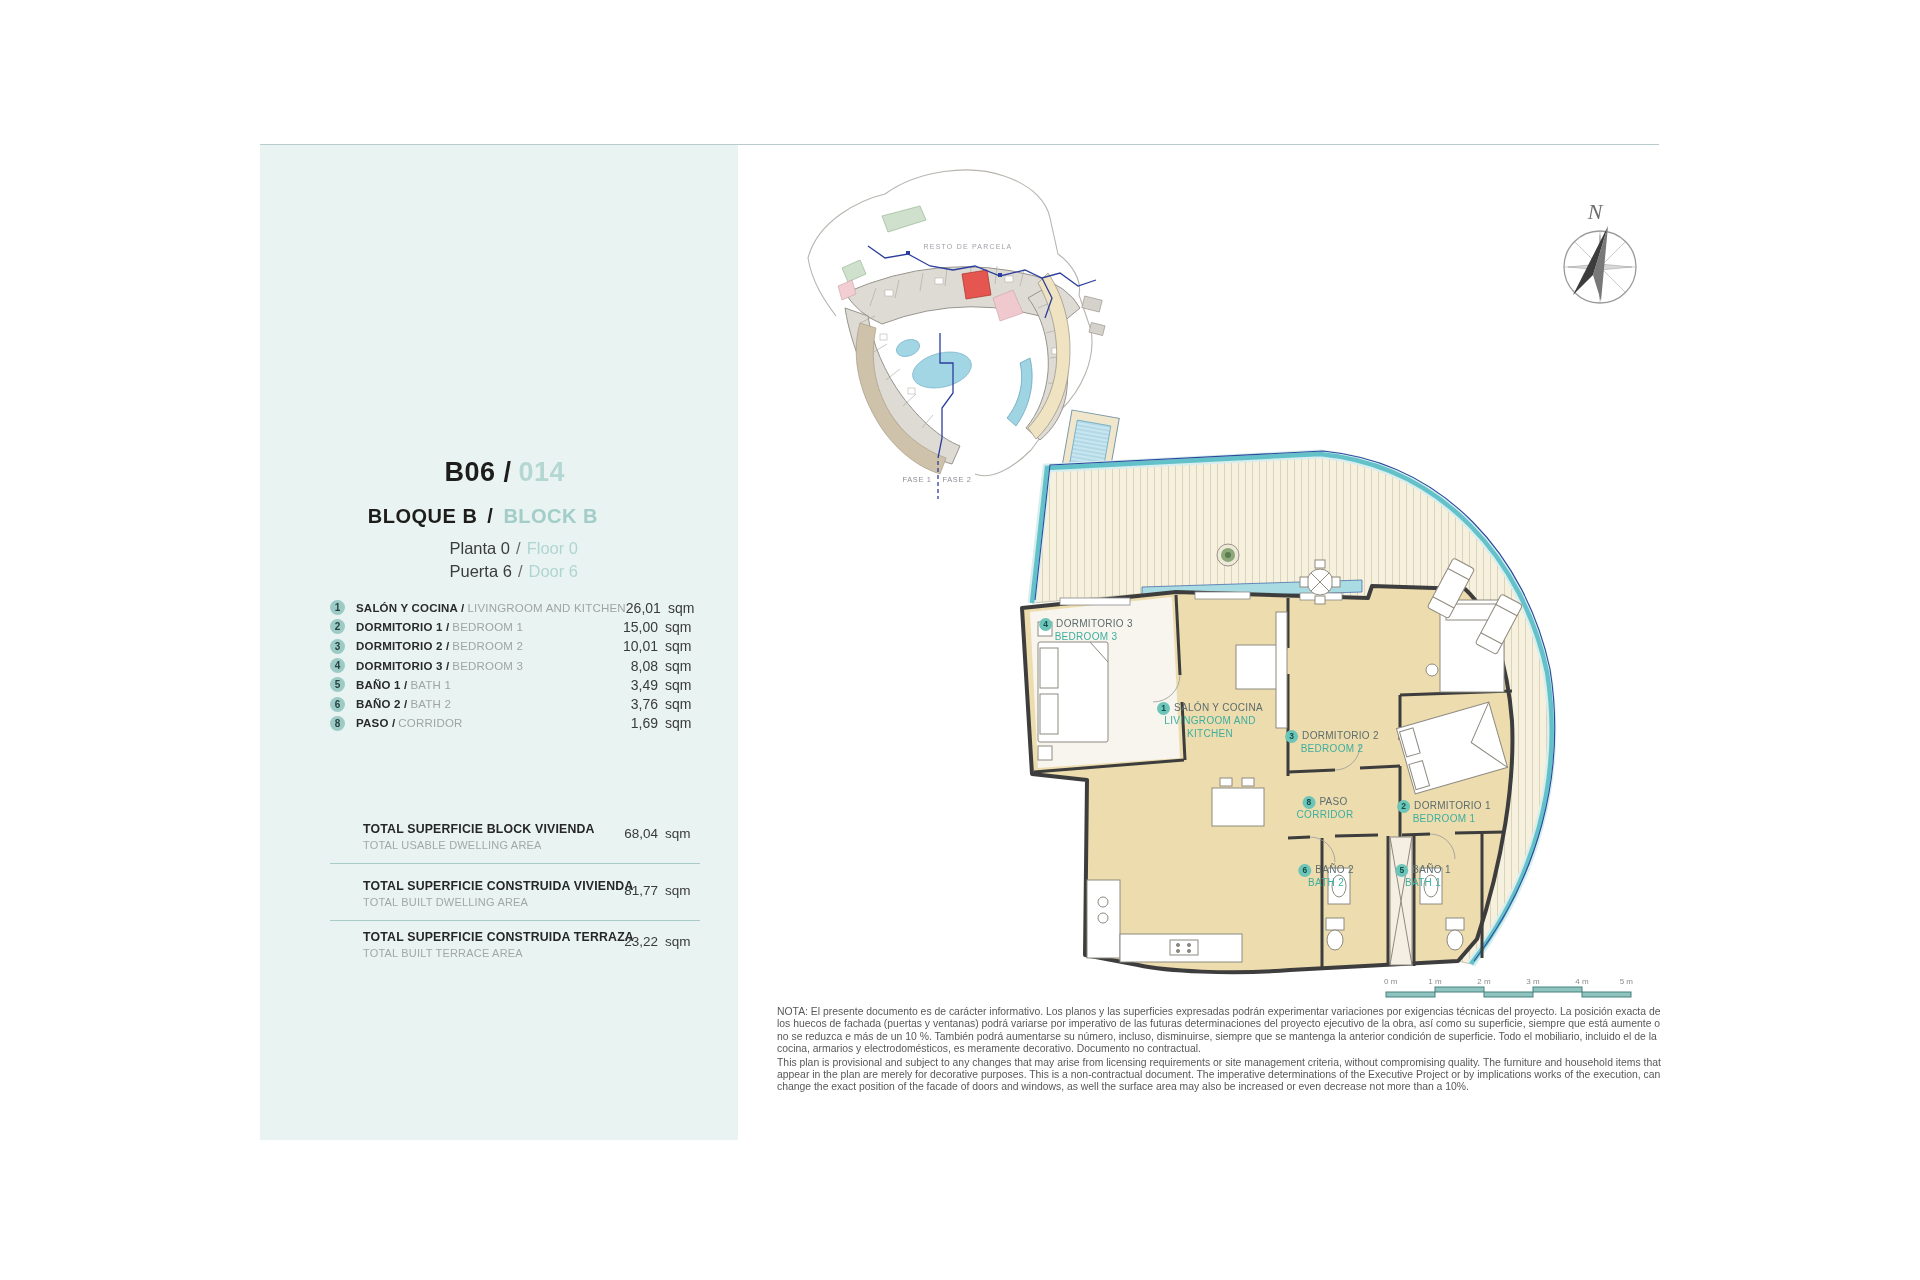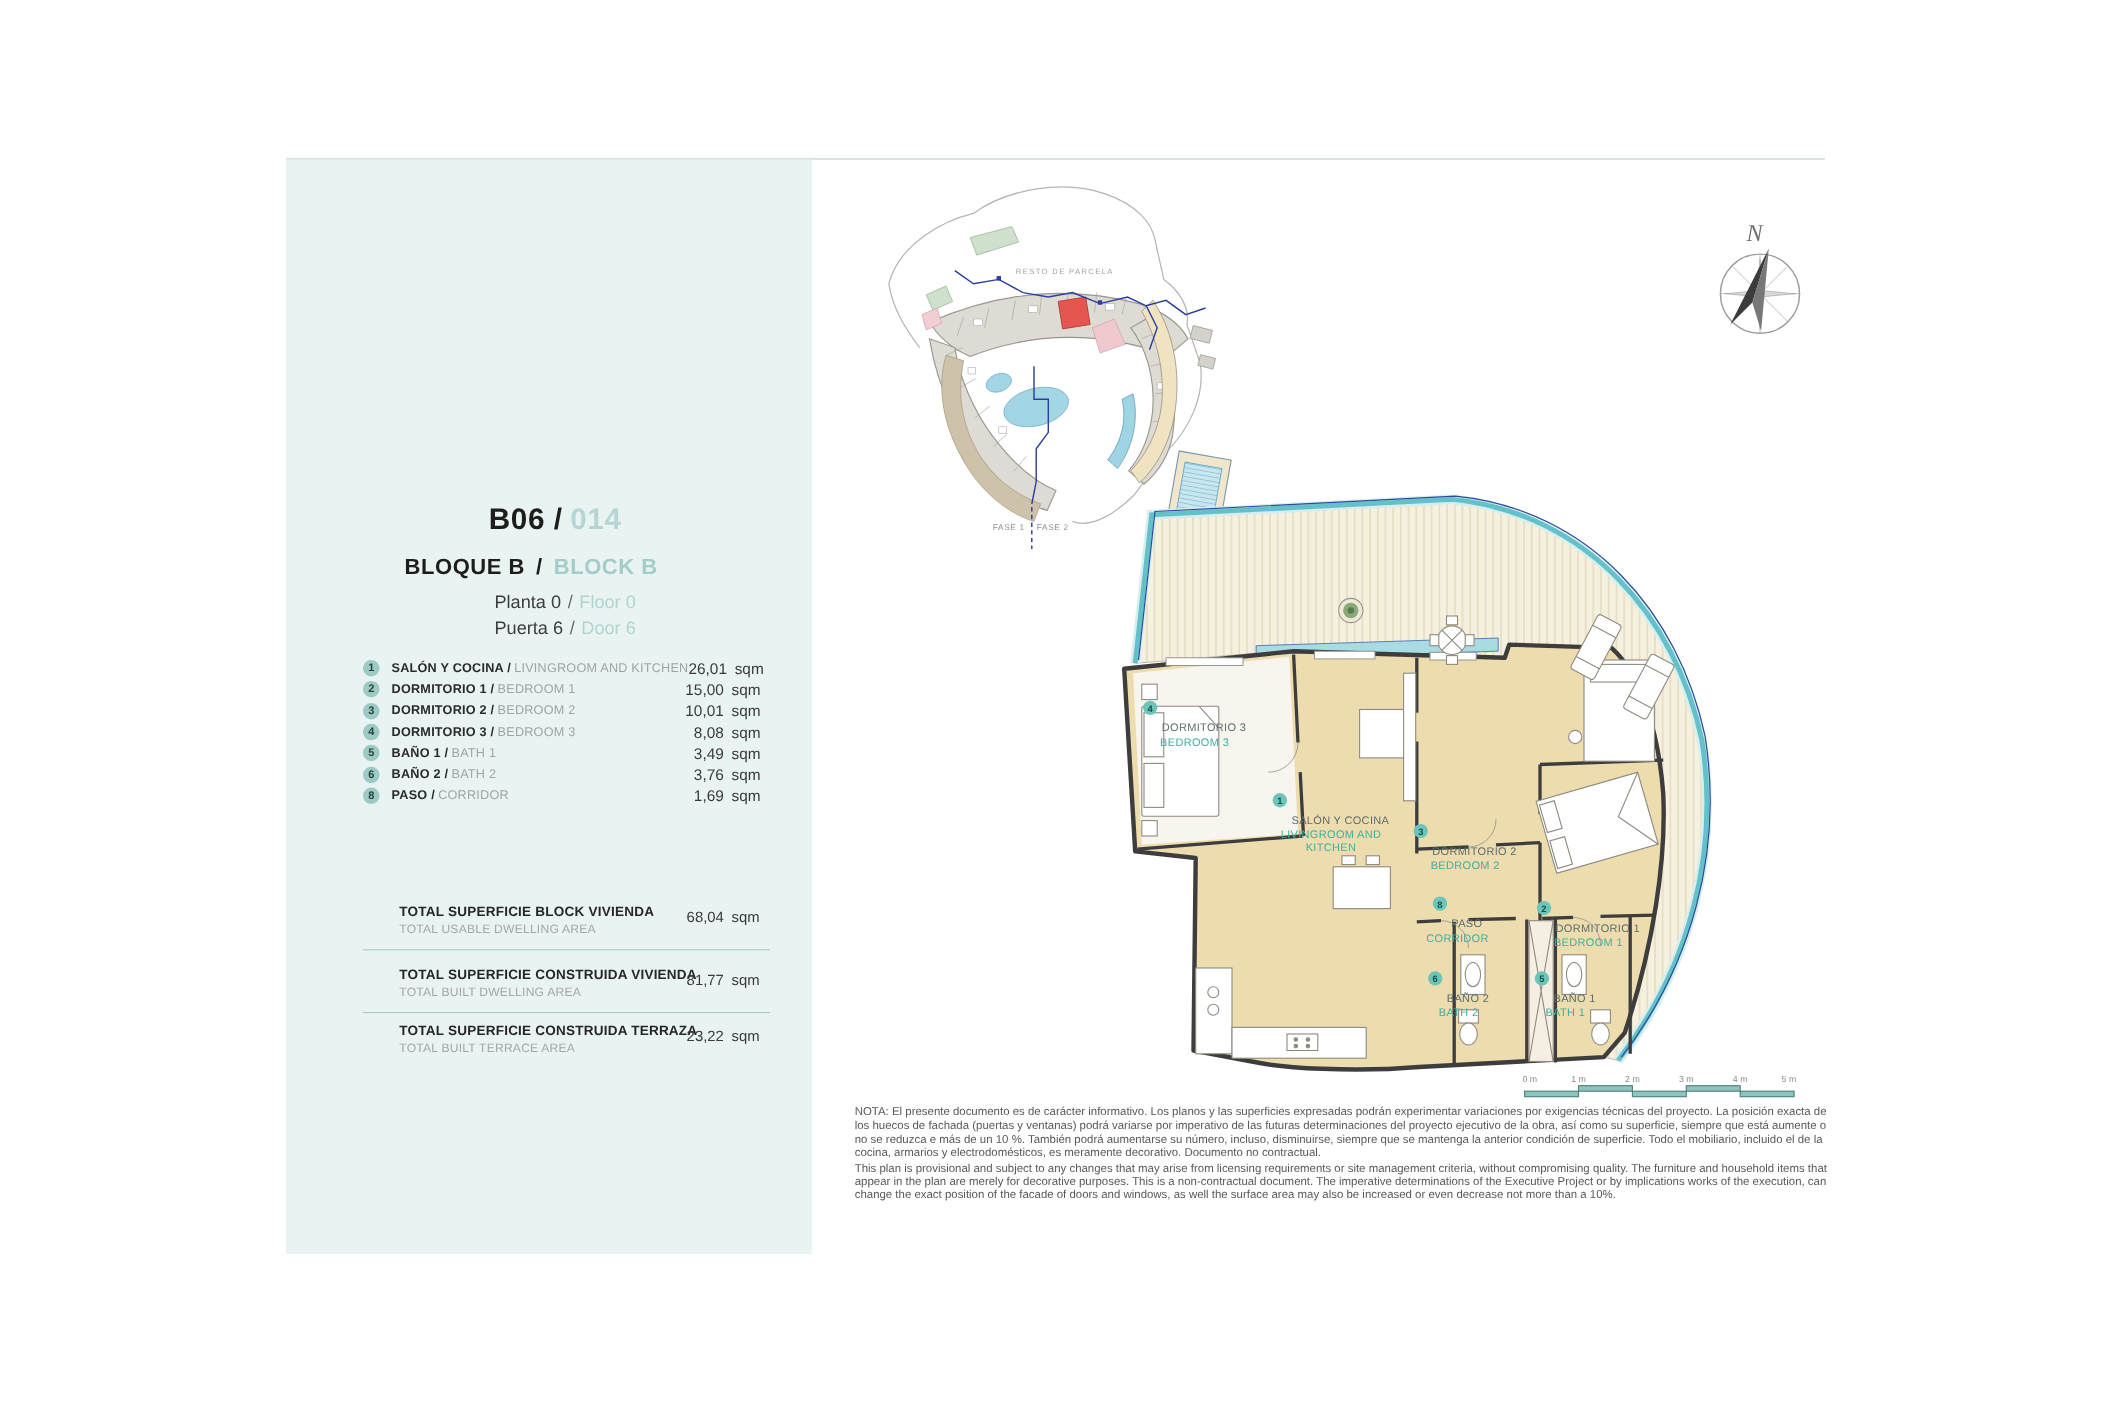--- a/index.html
+++ b/index.html
@@ -40,21 +40,21 @@
   .t-val{position:absolute;right:0;top:4px;display:flex;font-size:13.5px;color:#3a3a3a;}
   .totals-divider{position:absolute;left:70px;width:370px;height:1px;background:#a9cbc7;}
   .td1{top:718px;} .td2{top:775px;}
 
   
   .fp-label{position:absolute;transform:translateX(-50%);text-align:center;z-index:5;
             font-size:10px;line-height:12.5px;}
   .fp-l1{display:flex;align-items:center;justify-content:center;gap:4px;white-space:nowrap;}
   .fp-badge{display:inline-flex;width:13px;height:13px;border-radius:50%;background:#6cc5b8;
             color:#10504a;font-size:8.5px;font-weight:bold;align-items:center;justify-content:center;}
-  .fp-es{color:#5d6c6c;letter-spacing:.3px;margin-top:39px;}
+  .fp-es{color:#5d6c6c;letter-spacing:.3px;}
   .fp-en{color:#3fae9f;letter-spacing:.3px;}
   .fp-label.wrap{width:126px;}
   .fp-label:not(.wrap) .fp-en{white-space:nowrap;}
 
   
   .disc{position:absolute;left:777px;top:1006px;width:886px;font-size:10.4px;
         line-height:12.4px;color:#585858;}
   .disc p{margin:0;}
   .disc p+p{margin-top:1px;}
 

